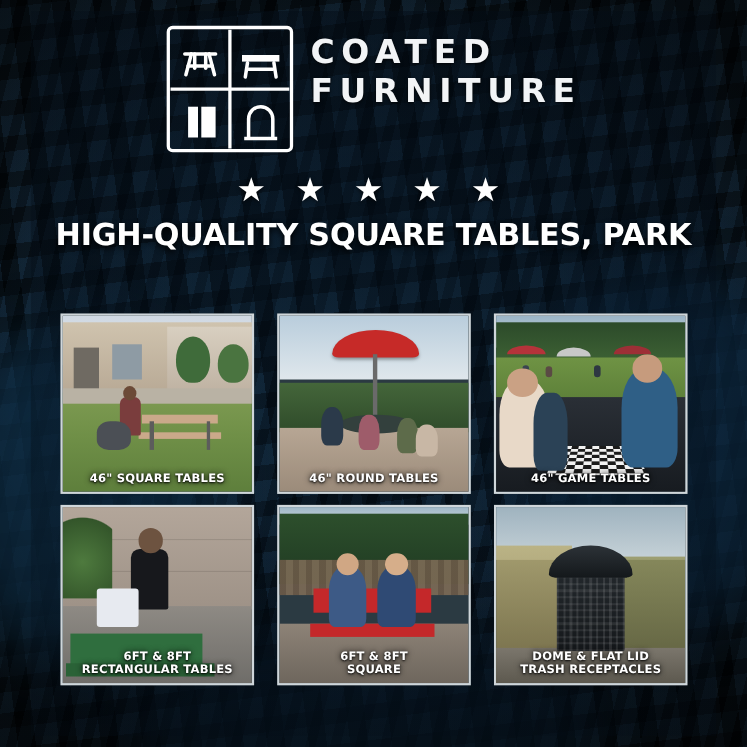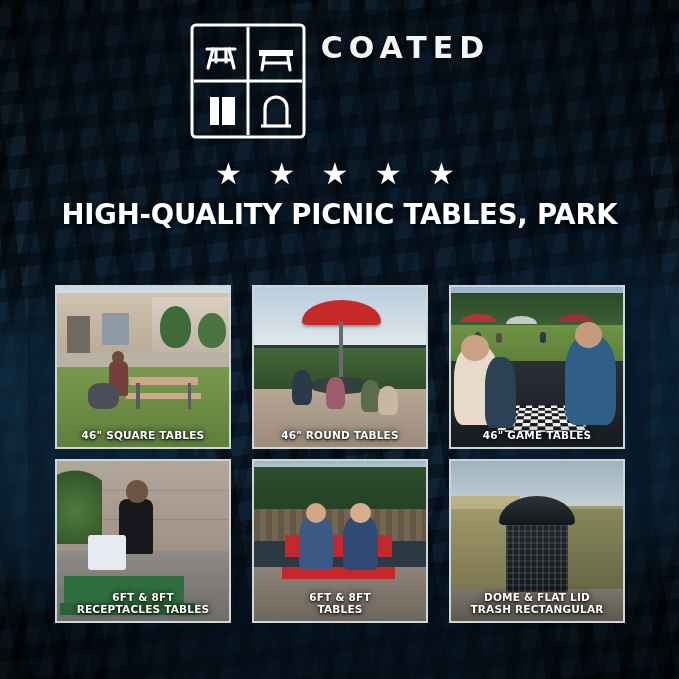--- a/index.html
+++ b/index.html
@@ -302,27 +302,28 @@
           </g>
 
           <g stroke="#ffffff" stroke-width="3.2" fill="none">
             <path d="M76 104 L76 86 a11 11 0 0 1 22 0 L98 104"></path>
             <line x1="72" y1="104" x2="102" y2="104"></line>
           </g>
         </svg>
       </div>
       <div class="logo-words">
         <div class="logo-word">COATED</div>
+        <div class="logo-word">FURNITURE</div>
       </div>
     </div>
 
     <div class="stars">★ ★ ★ ★ ★</div>
 
     <div class="headline">
-      <span>HIGH-QUALITY PICNIC TABLES, PARK</span>
+      <span>HIGH-QUALITY SQUARE TABLES, PARK</span>
     </div>
 
     <div class="grid">
 
       <div class="tile">
         <div class="scene">
           <div class="band sky t1-sky"></div>
           <div class="band t1-bldg"></div>
           <div class="band t1-bldg2"></div>
           <div class="t1-door"></div>
@@ -395,54 +396,54 @@
           <div class="t4-plant"></div>
           <div class="band t4-pavement"></div>
           <div class="t4-table"></div>
           <div class="t4-bench"></div>
           <div class="t4-woman-top" style="left:36%;top:24%;width:20%;height:34%;"></div>
           <div class="t4-woman-top" style="left:40%;top:12%;width:13%;height:14%;background:#6d5340;border-radius:50%;"></div>
           <div class="t4-bag" style="left:18%;top:46%;width:22%;height:22%;"></div>
         </div>
         <div class="tile-caption">
           <span>6FT &amp; 8FT</span>
-          <span class="cap2">RECEPTACLES TABLES</span>
+          <span class="cap2">RECTANGULAR TABLES</span>
         </div>
       </div>
 
       <div class="tile">
         <div class="scene">
           <div class="band sky t5-sky"></div>
           <div class="band t5-hedge"></div>
           <div class="band t5-fence"></div>
           <div class="band t5-gravel"></div>
           <div class="t5-bench-back"></div>
           <div class="t5-bench-seat"></div>
           <div class="t5-kid" style="left:26%;top:34%;width:20%;height:34%;background:#3d5a86;"></div>
           <div class="t5-kid" style="left:30%;top:26%;width:12%;height:13%;background:#d0a784;border-radius:50%;"></div>
           <div class="t5-kid" style="left:52%;top:34%;width:20%;height:34%;background:#2f4a74;"></div>
           <div class="t5-kid" style="left:56%;top:26%;width:12%;height:13%;background:#d6ae8a;border-radius:50%;"></div>
         </div>
         <div class="tile-caption">
           <span>6FT &amp; 8FT</span>
-          <span class="cap2">TABLES</span>
+          <span class="cap2">SQUARE</span>
         </div>
       </div>
 
       <div class="tile">
         <div class="scene">
           <div class="band sky t6-sky"></div>
           <div class="t6-grass-l"></div>
           <div class="t6-grass-r"></div>
           <div class="band t6-ground"></div>
           <div class="t6-can-body"></div>
           <div class="t6-band"></div>
           <div class="t6-dome"></div>
         </div>
         <div class="tile-caption">
           <span>DOME &amp; FLAT LID</span>
-          <span class="cap2">TRASH RECTANGULAR</span>
+          <span class="cap2">TRASH RECEPTACLES</span>
         </div>
       </div>
 
     </div>
   </div>
 </div>
 
 </body></html>

